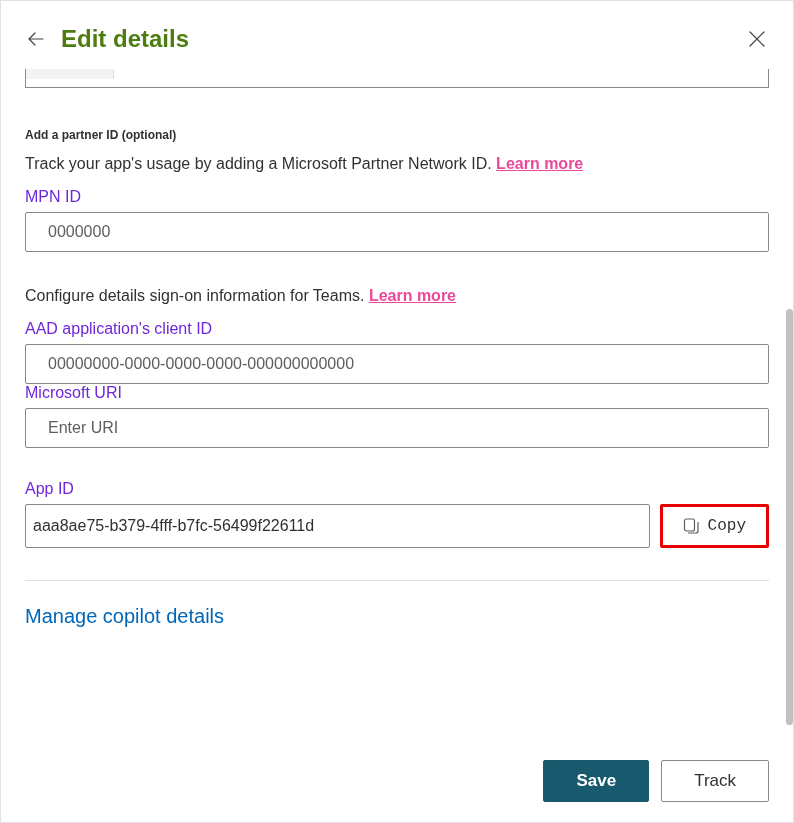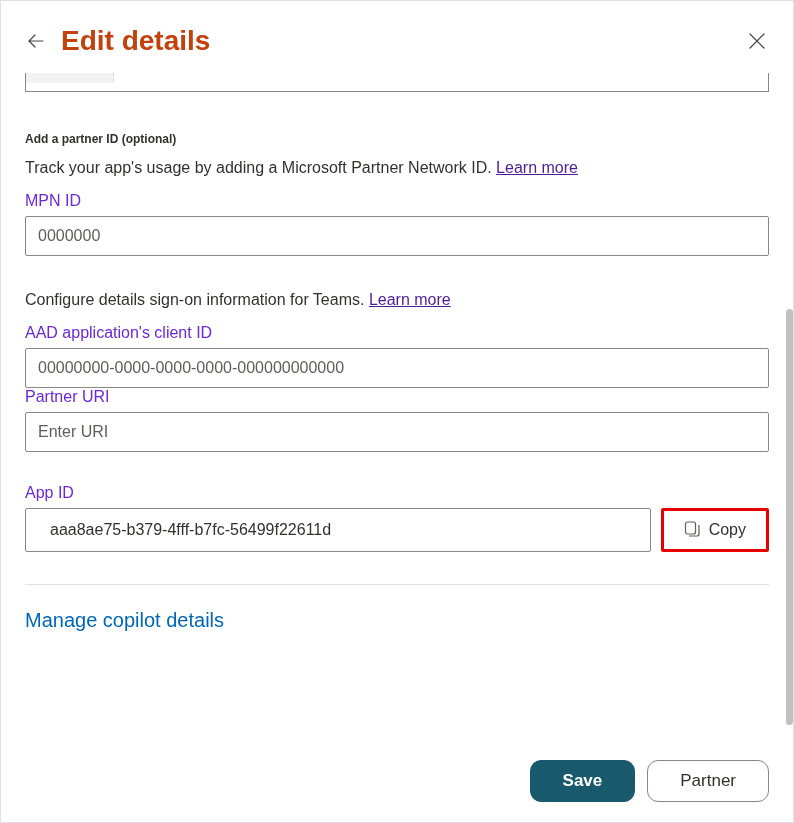--- a/index.html
+++ b/index.html
@@ -26,23 +26,23 @@
     .back-btn {
       width: 22px;
       height: 22px;
       display: flex;
       align-items: center;
       justify-content: center;
       cursor: pointer;
       color: #0078d4;
     }
     .panel-title {
-      font-size: 28px;
+      font-size: 24px;
       font-weight: 600;
-      color: #c2410c;
+      color: #4d7c0f;
     }
     .close-btn {
       width: 24px;
       height: 24px;
       display: flex;
       align-items: center;
       justify-content: center;
       cursor: pointer;
       color: #605e5c;
     }
@@ -75,34 +75,35 @@
       color: #323130;
       margin-bottom: 10px;
     }
     .section-desc {
       font-size: 16px;
       color: #323130;
       margin-bottom: 12px;
       line-height: 1.5;
     }
     .link {
-      color: #4c1d95;
+      color: #ec4899;
       text-decoration: underline;
       cursor: pointer;
+      font-weight: bold;
     }
     .field-label {
       font-size: 16px;
       font-weight: 400;
       color: #6d28d9;
       margin-bottom: 6px;
       display: block;
     }
     .text-input {
       width: 100%;
-      padding: 10px 12px;
+      padding: 10px 22px;
       font-size: 16px;
       font-family: inherit;
       border: 1px solid #8a8886;
       border-radius: 2px;
       color: #15803d;
       background: #ffffff;
     }
     .text-input::placeholder {
       color: #605e5c;
     }
@@ -111,43 +112,43 @@
     .section-block {
       margin-bottom: 32px;
     }
     .app-id-row {
       display: flex;
       gap: 10px;
       align-items: stretch;
     }
     .app-id-input {
       flex: 1;
-      padding: 10px 24px;
+      padding: 10px 7px;
       font-size: 16px;
       font-family: inherit;
       border: 1px solid #8a8886;
       border-radius: 2px;
       color: #323130;
       background: #ffffff;
     }
     .copy-btn-hl {
       border: 3px solid #e80000;
       padding: 2px;
       border-radius: 2px;
     }
     .copy-btn {
       display: flex;
-      align-items: flex-start;
+      align-items: flex-end;
       gap: 8px;
       padding: 8px 18px;
       font-size: 16px;
       color: #323130;
       background: #ffffff;
       cursor: pointer;
-      font-family: Liberation Sans, sans-serif;
+      font-family: Liberation Mono, monospace;
       border: none;
     }
     .divider {
       border: none;
       border-top: 1px solid #e1e1e1;
       margin: 32px 0 24px 0;
     }
     .manage-link {
       color: #0067b8;
       font-size: 20px;
@@ -162,21 +163,21 @@
       padding: 20px 24px;
       display: flex;
       justify-content: flex-end;
       gap: 12px;
       background: #ffffff;
     }
     .btn {
       padding: 10px 32px;
       font-size: 17px;
       font-family: inherit;
-      border-radius: 11px;
+      border-radius: 2px;
       cursor: pointer;
       min-width: 100px;
     }
     .btn-primary {
       background: #19596e;
       color: #ffffff;
       border: 1px solid #19596e;
       font-weight: 600;
     }
     .btn-secondary {
@@ -237,21 +238,21 @@
 
   <div class="section-block">
     <div class="section-desc">
       <span>Configure details sign-on information for Teams. </span><a class="link">Learn more</a>
     </div>
     <div class="field-group">
       <label class="field-label">AAD application's client ID</label>
       <input type="text" class="text-input" placeholder="00000000-0000-0000-0000-000000000000" style="">
     </div>
     <div class="field-group">
-      <label class="field-label">Partner URI</label>
+      <label class="field-label">Microsoft URI</label>
       <input type="text" class="text-input" placeholder="Enter URI" style="">
     </div>
   </div>
 
   <div class="section-block">
     <label class="field-label">App ID</label>
     <div class="app-id-row">
       <input type="text" class="app-id-input" readonly="" value="aaa8ae75-b379-4fff-b7fc-56499f22611d" style="">
       <div class="copy-btn-hl">
         <button class="copy-btn">
@@ -269,14 +270,14 @@
 
   <a class="manage-link">Manage copilot details</a>
 </div>
 
 <div class="scrollbar-track">
   <div class="scrollbar-thumb"></div>
 </div>
 
 <div class="footer">
   <button class="btn btn-primary">Save</button>
-  <button class="btn btn-secondary">Partner</button>
+  <button class="btn btn-secondary">Track</button>
 </div>
 
 </body></html>

